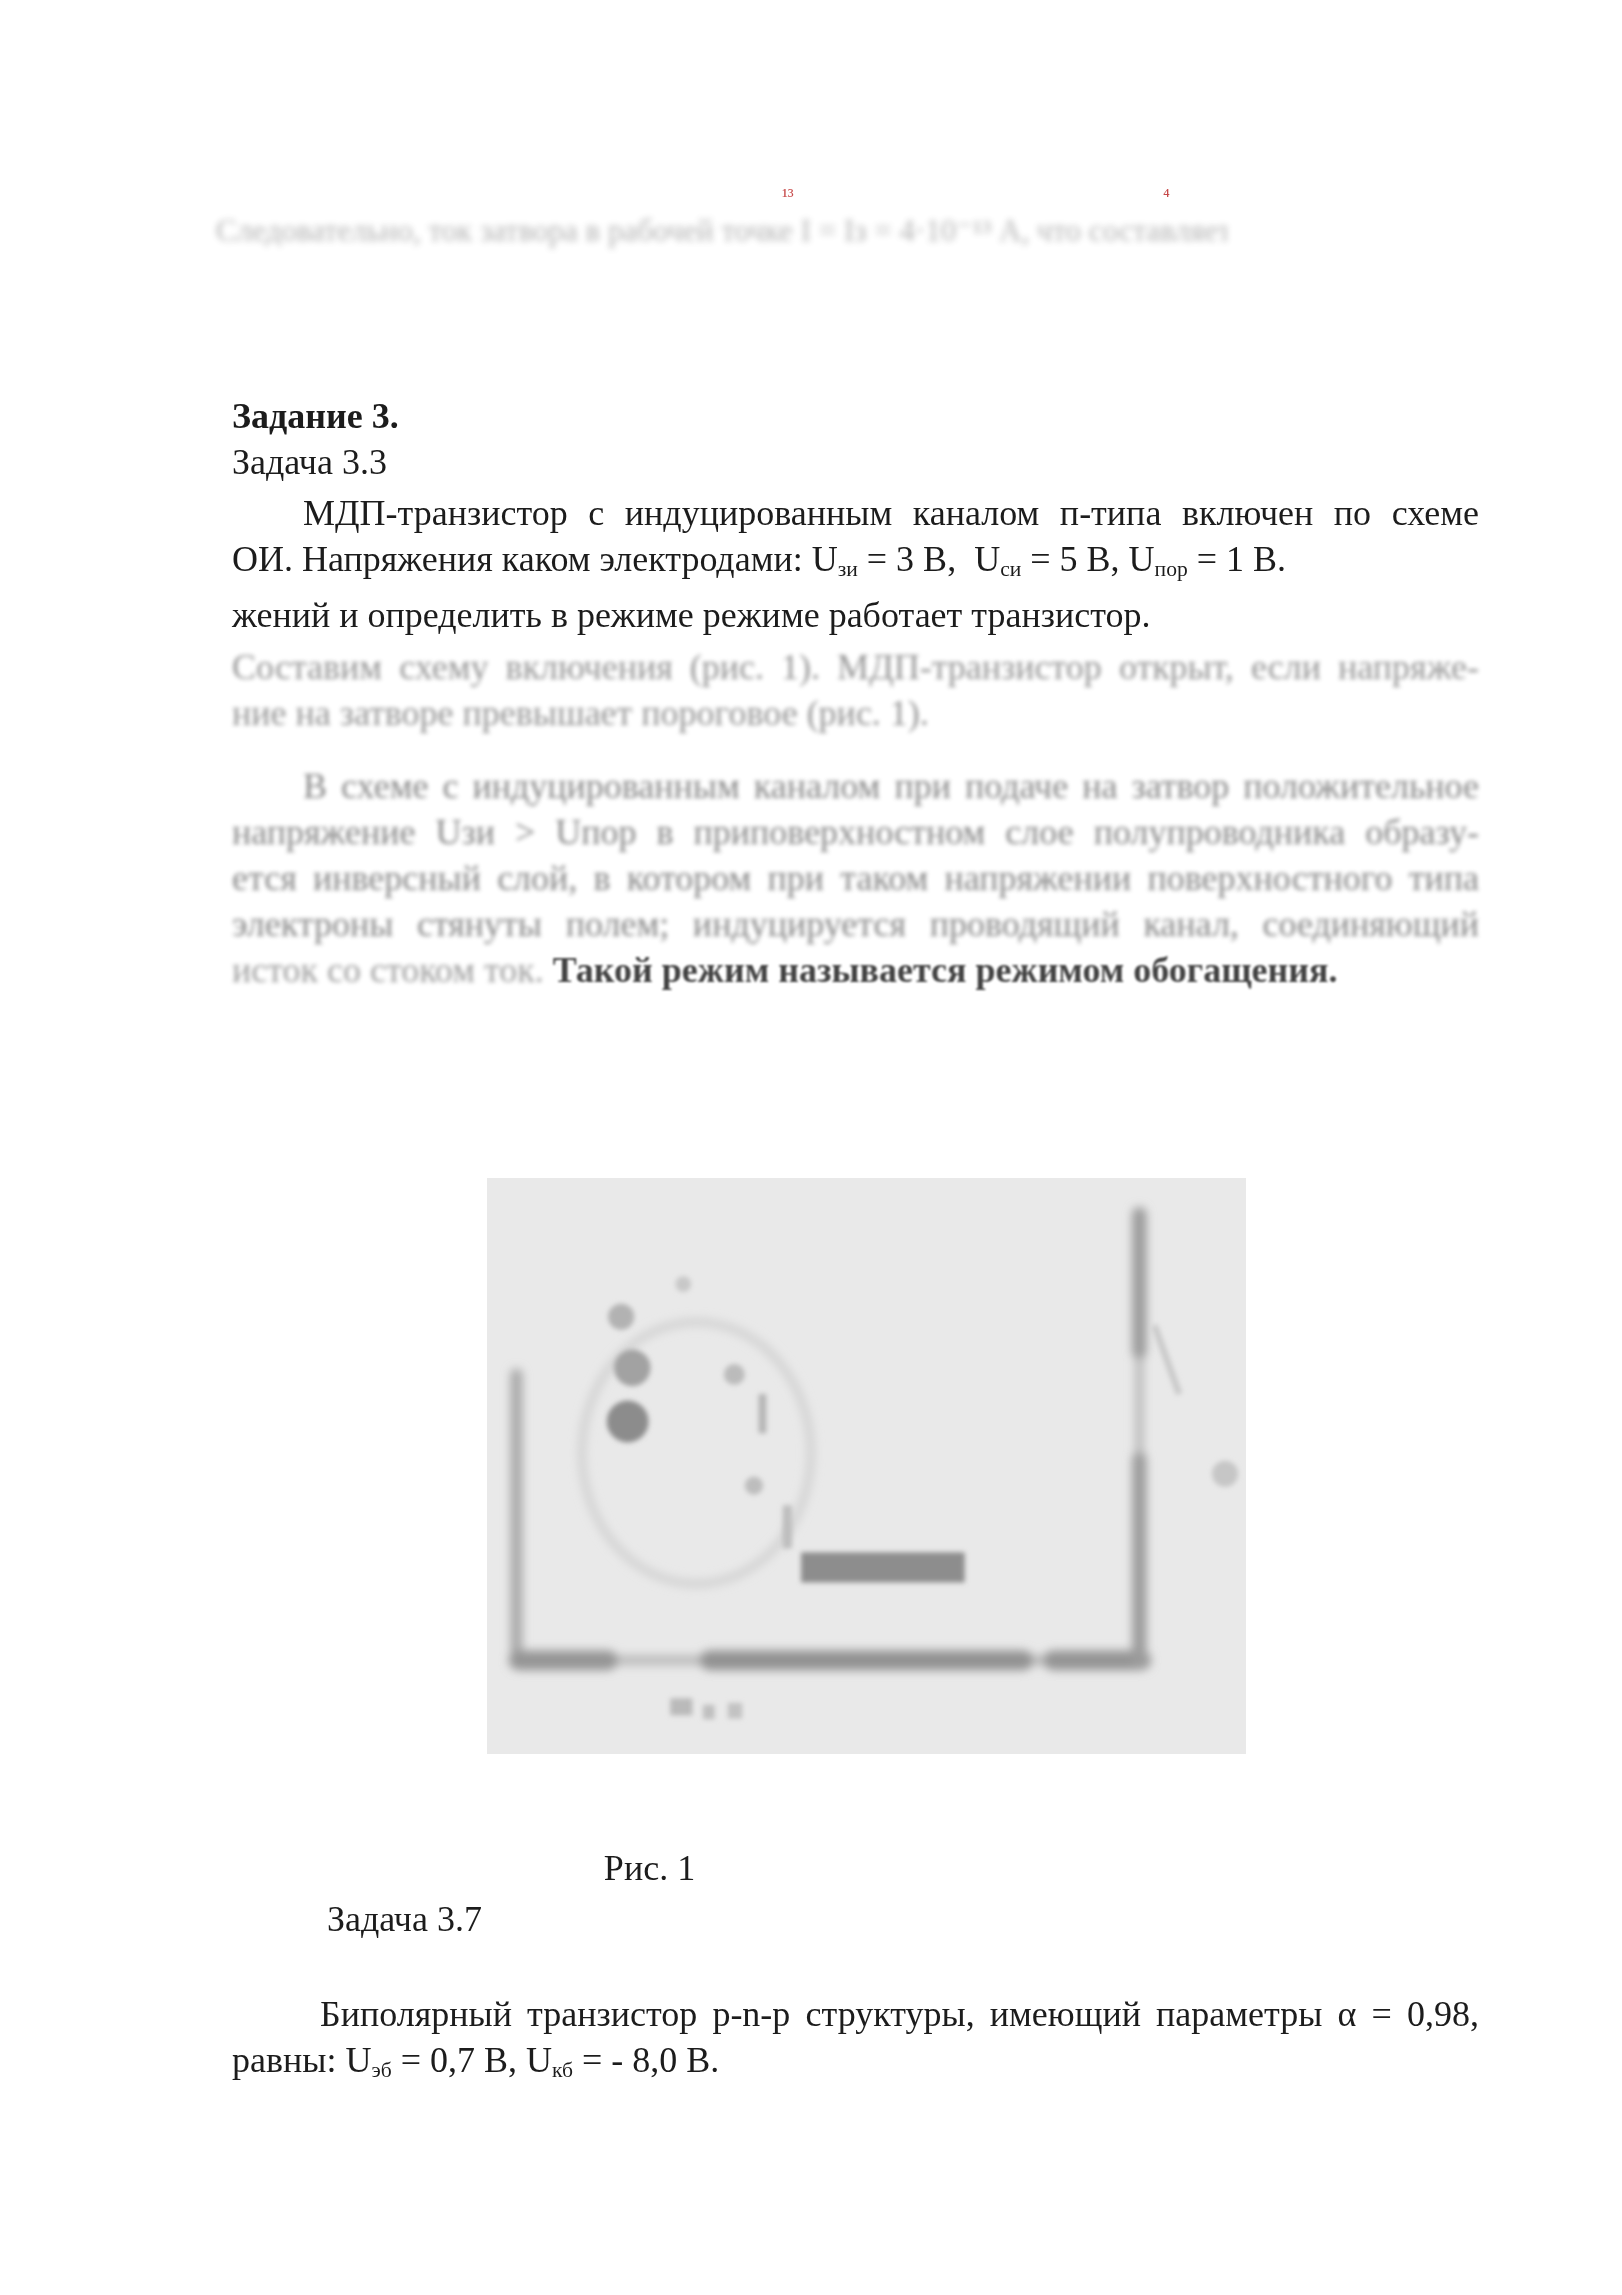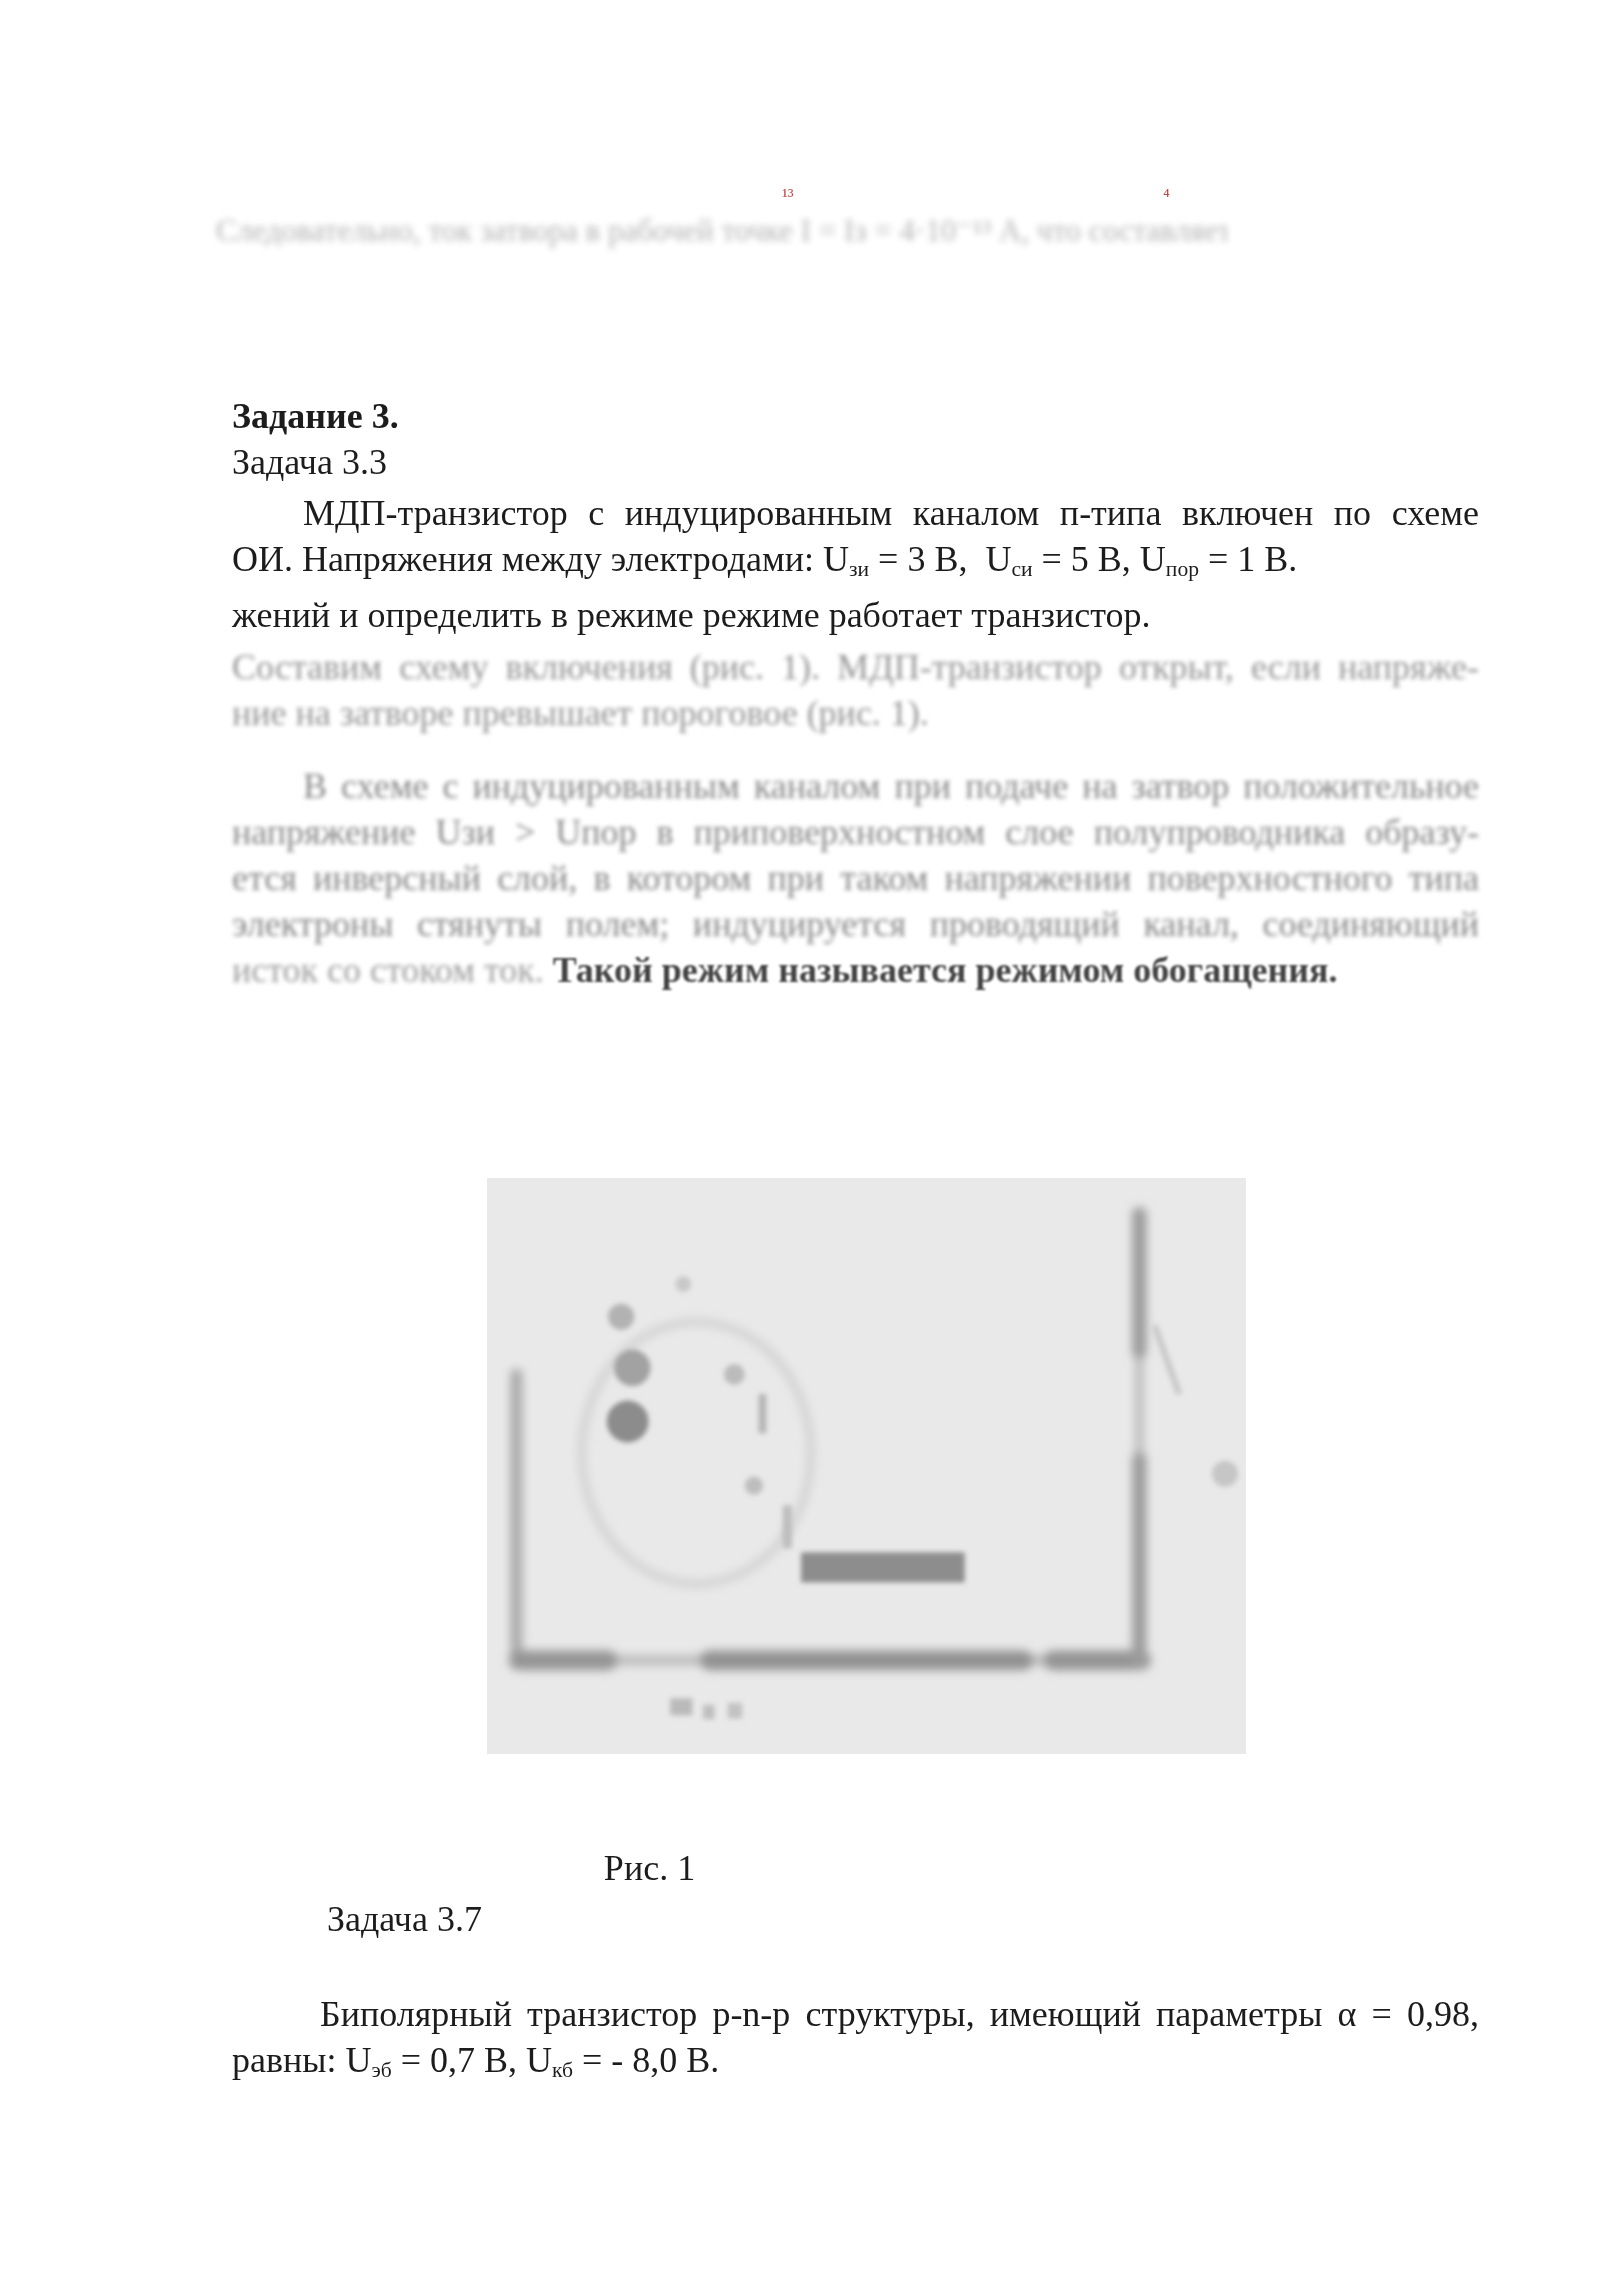--- a/index.html
+++ b/index.html
@@ -67,21 +67,21 @@
   <span class="ghost-mark" style="left:1163px;">⁴</span>
 
   <div class="textcol">
 
     <div class="line bold">Задание 3.</div>
 
     <div class="line">Задача 3.3</div>
 
     <div class="jline indent1 gap-small">МДП-транзистор с индуцированным каналом п-типа включен по схеме</div>
 
-    <div class="line"><span>ОИ. Напряжения между электродами: U</span><span class="seg-sub">зи</span><span> = 3 В,&nbsp; U</span><span class="seg-sub">си</span><span> = 5 В, U</span><span class="seg-sub">пор</span><span> = 1 В.</span></div>
+    <div class="line"><span>ОИ. Напряжения каком электродами: U</span><span class="seg-sub">зи</span><span> = 3 В,&nbsp; U</span><span class="seg-sub">си</span><span> = 5 В, U</span><span class="seg-sub">пор</span><span> = 1 В.</span></div>
 
 
     <div class="line">жений и определить в режиме режиме работает транзистор.</div>
 
 
     <div class="jline fadeA gap-small">Составим схему включения (рис. 1). МДП-транзистор открыт, если напряже-</div>
     <div class="line fadeA">ние на затворе превышает пороговое (рис. 1).</div>
 
     <div class="jline fadeB indent1 gap-par">В схеме с индуцированным каналом при подаче на затвор положительное</div>
     <div class="jline fadeB">напряжение Uзи &gt; Uпор в приповерхностном слое полупроводника образу-</div>

